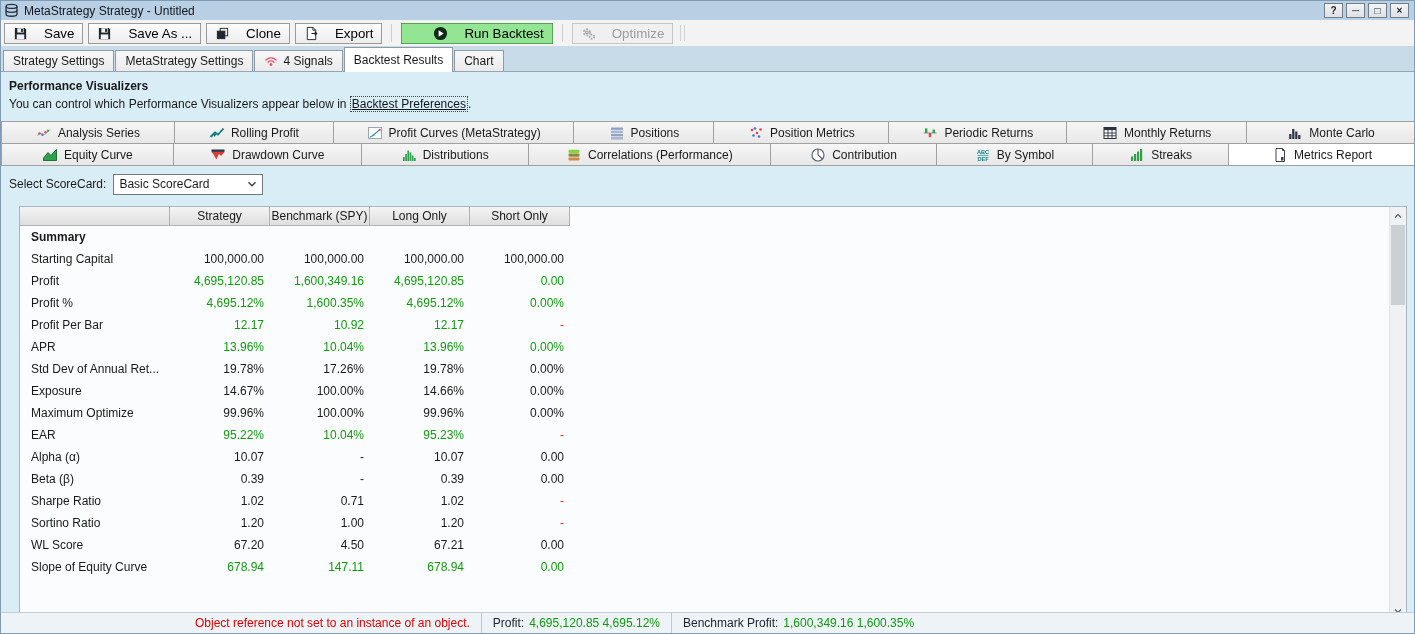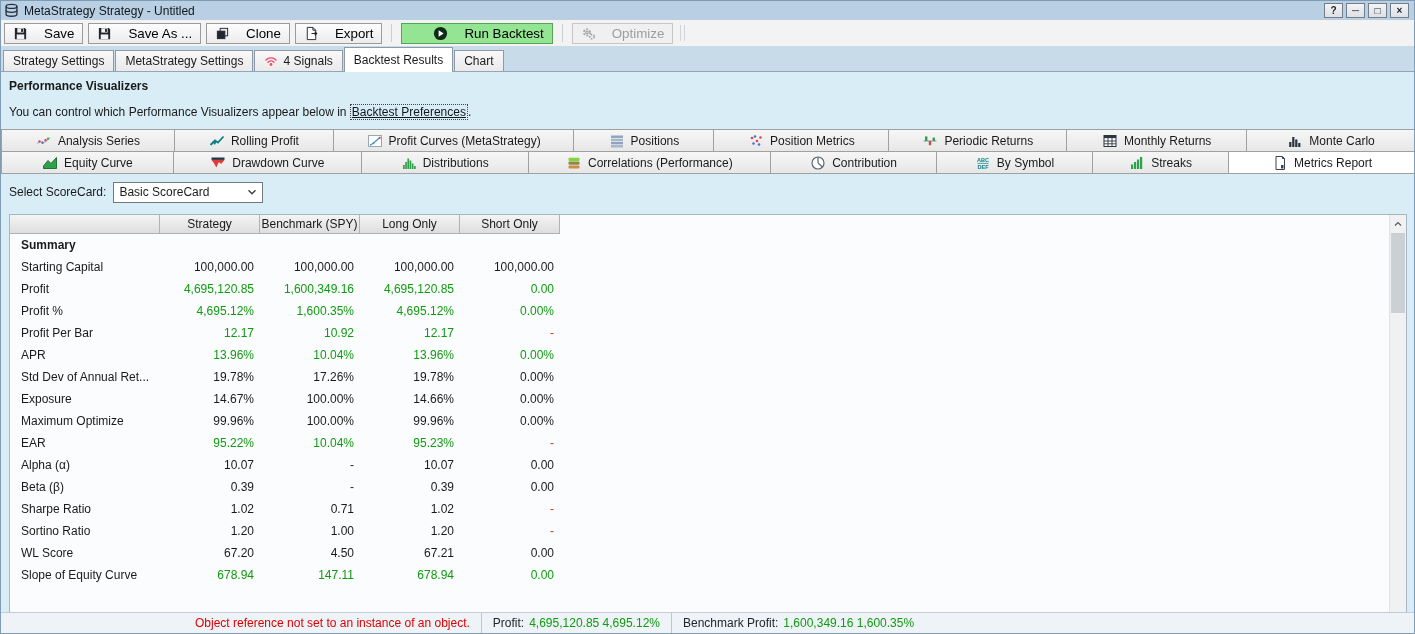--- a/index.html
+++ b/index.html
@@ -29,41 +29,41 @@
   
   .maintabs{height:26px;background:#c7dbe8;display:flex;align-items:flex-end;padding:0 0 0 2px;border-bottom:1px solid #94a6b5;box-sizing:border-box;}
   .mtab{height:21px;display:inline-flex;align-items:center;gap:5px;padding:0 9px;margin-right:1px;
     background:linear-gradient(#f8f8f8,#eaeaea);border:1px solid #8d9ba9;border-bottom:none;box-sizing:border-box;white-space:nowrap;cursor:default;}
   .mtab .icon{width:14px;height:14px;display:inline-flex;}
   .mtab .icon svg{width:14px;height:14px;}
   .mtab.active{height:25px;background:#fff;position:relative;z-index:2;margin-bottom:-1px;}
   
   .content-head{padding:7px 8px 0 8px;}
   .pv-heading{font-weight:bold;line-height:15px;}
-  .pv-desc{line-height:16px;margin-top:10px;margin-bottom:9px;}
+  .pv-desc{line-height:16px;margin-top:2px;margin-bottom:9px;}
   .pv-link{text-decoration:underline;border:1px dotted #444;padding:0 1px;color:#10161d;cursor:pointer;}
   
   .vizgrid{display:flex;width:1415px;}
   .vizgrid.row2{margin-top:-1px;}
   .vtab{height:23px;display:flex;align-items:center;justify-content:center;gap:6px;
     background:linear-gradient(#f6f6f6,#e7e7e7);border:1px solid #a0a0a0;margin-left:-1px;box-sizing:border-box;
     white-space:nowrap;overflow:hidden;cursor:default;}
   .vtab:first-child{margin-left:0;gap:6px;}
   .vtab.active{background:#fff;position:relative;z-index:2;}
   .vtab .icon{width:16px;height:16px;display:inline-flex;flex:none;}
   .vtab .icon svg{width:16px;height:16px;}
   
   .scorecard-row{display:flex;align-items:center;height:22px;margin:7px 0 11px 8px;gap:7px;}
   .sc-select{width:150px;height:21px;background:#fff;border:1px solid #707882;box-sizing:border-box;
     display:flex;align-items:center;padding-left:5px;cursor:default;}
   .sc-select .sel-text{flex:1;}
   .sc-select .chev{width:14px;height:14px;display:inline-flex;margin-right:3px;}
   .sc-select .chev svg{width:14px;height:14px;}
   
-  .table-panel{position:relative;margin:7px 7px 0 8px;height:414px;background:#fbfcfd;border:1px solid #a8b6c2;box-sizing:border-box;overflow:hidden;}
+  .table-panel{position:relative;margin:7px 7px 0 18px;height:414px;background:#fbfcfd;border:1px solid #a8b6c2;box-sizing:border-box;overflow:hidden;}
   .table-scroll{position:absolute;left:0;top:0;right:17px;bottom:0;overflow:hidden;}
   .thead{display:grid;grid-template-columns:150px 100px 100px 100px 100px;height:19px;width:551px;}
   .th{background:linear-gradient(#f4f4f4,#dedede);border-right:1px solid #b2b2b2;border-bottom:1px solid #b2b2b2;
     display:flex;align-items:center;justify-content:center;box-sizing:border-box;}
   .th:first-child{border-left:none;}
   .trow{display:grid;grid-template-columns:150px 100px 100px 100px 100px;height:22px;align-items:center;}
   .tlabel{padding-left:11px;white-space:nowrap;overflow:hidden;}
   .tlabel.section{font-weight:bold;}
   .tval{text-align:right;padding-right:6px;white-space:nowrap;}
   .c-k{color:#1a1a1a;} .c-g{color:var(--value-green,#0f9b0f);} .c-r{color:var(--value-red,#d22a2a);}

